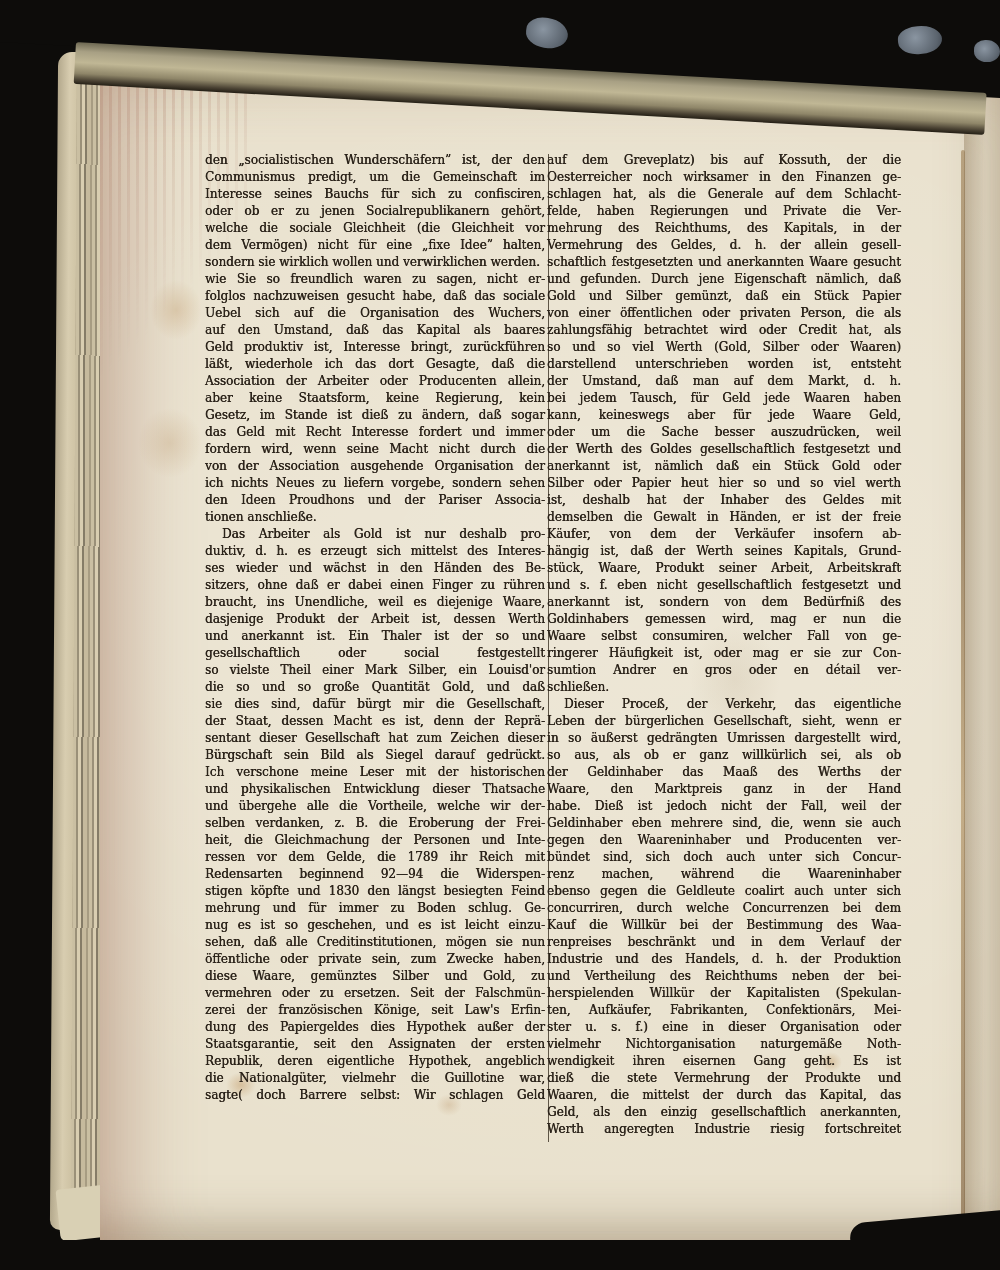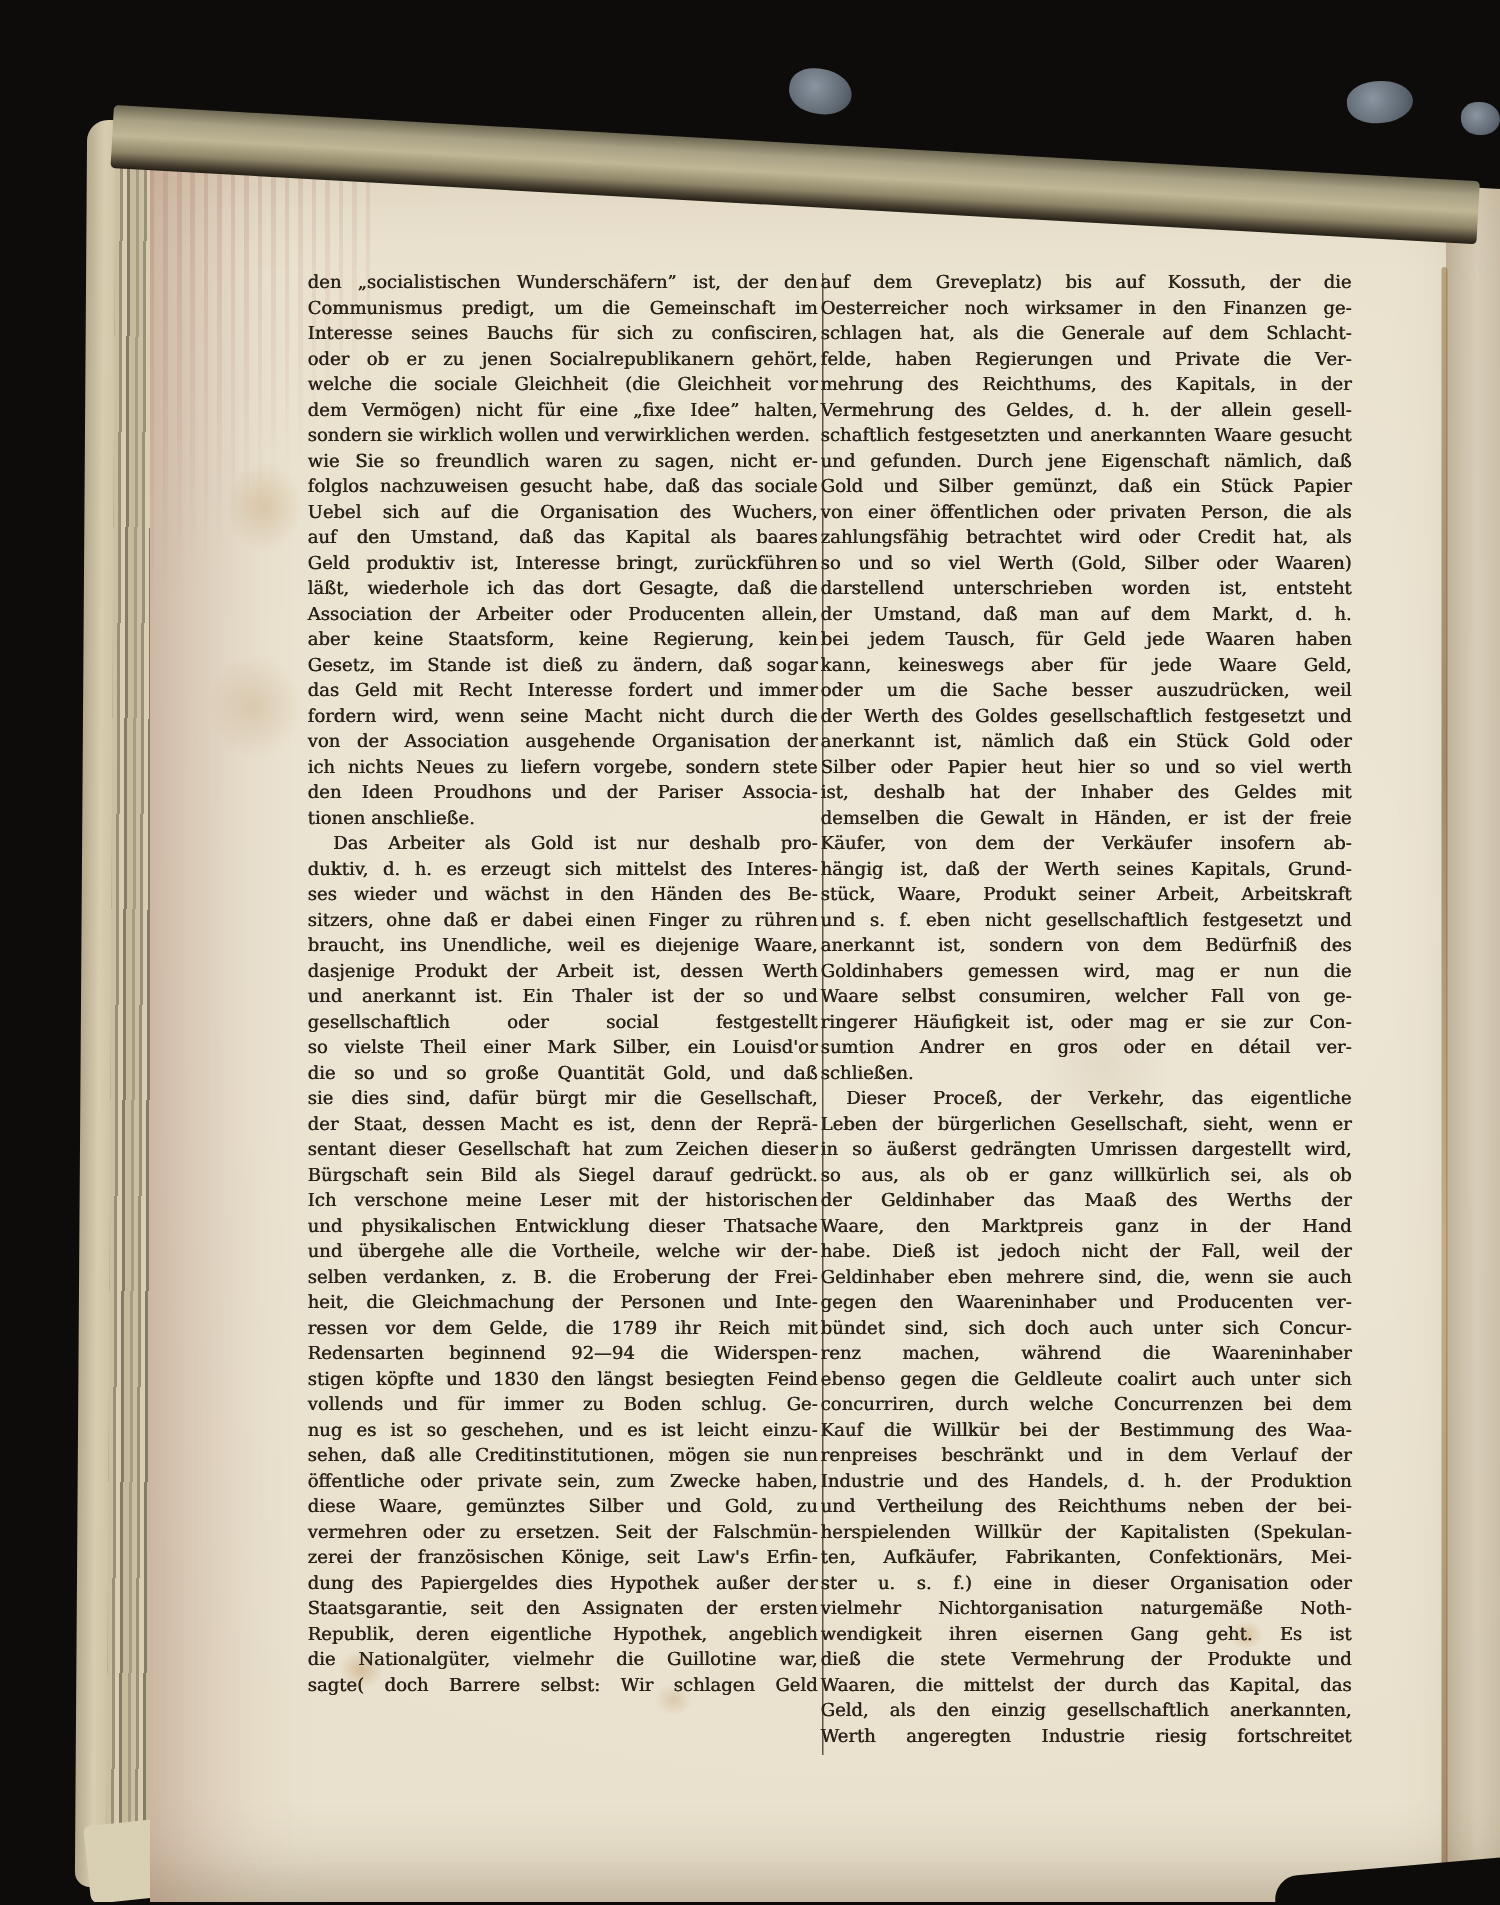--- a/index.html
+++ b/index.html
@@ -3,21 +3,21 @@
 <meta charset="utf-8">
 <style>
   :root{
     --background:#0d0c0a; --paper:#e9e1cd; --ink:#2b231a;
     --edges:#c9bda0; --divider:#453c2e;
   }
   *{margin:0;padding:0;box-sizing:border-box;}
   html,body{width:1000px;height:1270px;overflow:hidden;}
   body{background:var(--background);position:relative;
        font-family:"DejaVu Serif","Liberation Serif",serif;}
-  .scene{position:absolute;inset:0;margin-top:28px;}
+  .scene{position:absolute;inset:0;}
 
   
   .stack-outer{position:absolute;left:54px;top:52px;width:30px;height:1178px;
     background:linear-gradient(90deg,#b3a88c,#d8cdb0 40%,#c4b898);
     border-radius:14px 0 0 10px;transform:rotate(.4deg);}
   .stack-stripes{position:absolute;left:74px;top:50px;width:52px;height:1184px;
     background:
       repeating-linear-gradient(90deg,
         #cabfa2 0 3px,#9a9078 3px 5px,#d9ceb1 5px 8px,#857c67 8px 10px,
         #c6ba9d 10px 14px,#a79c82 14px 16px);
@@ -123,21 +123,21 @@
       <div class="line">Uebel sich auf die Organisation des Wuchers,</div>
       <div class="line">auf den Umstand, daß das Kapital als baares</div>
       <div class="line">Geld produktiv ist, Interesse bringt, zurückführen</div>
       <div class="line">läßt, wiederhole ich das dort Gesagte, daß die</div>
       <div class="line">Association der Arbeiter oder Producenten allein,</div>
       <div class="line">aber keine Staatsform, keine Regierung, kein</div>
       <div class="line">Gesetz, im Stande ist dieß zu ändern, daß sogar</div>
       <div class="line">das Geld mit Recht Interesse fordert und immer</div>
       <div class="line">fordern wird, wenn seine Macht nicht durch die</div>
       <div class="line">von der Association ausgehende Organisation der</div>
-      <div class="line">ich nichts Neues zu liefern vorgebe, sondern stete</div>
+      <div class="line">ich nichts Neues zu liefern vorgebe, sondern sehen</div>
       <div class="line">den Ideen Proudhons und der Pariser Associa-</div>
       <div class="line end">tionen anschließe.</div>
       <div class="line ind">Das Arbeiter als Gold ist nur deshalb pro-</div>
       <div class="line">duktiv, d. h. es erzeugt sich mittelst des Interes-</div>
       <div class="line">ses wieder und wächst in den Händen des Be-</div>
       <div class="line">sitzers, ohne daß er dabei einen Finger zu rühren</div>
       <div class="line">braucht, ins Unendliche, weil es diejenige Waare,</div>
       <div class="line">dasjenige Produkt der Arbeit ist, dessen Werth</div>
       <div class="line">und anerkannt ist.  Ein Thaler ist der so und</div>
       <div class="line">gesellschaftlich oder social festgestellt</div>
@@ -148,21 +148,21 @@
       <div class="line">sentant dieser Gesellschaft hat zum Zeichen dieser</div>
       <div class="line">Bürgschaft sein Bild als Siegel darauf gedrückt.</div>
       <div class="line">Ich verschone meine Leser mit der historischen</div>
       <div class="line">und physikalischen Entwicklung dieser Thatsache</div>
       <div class="line">und übergehe alle die Vortheile, welche wir der-</div>
       <div class="line">selben verdanken, z. B. die Eroberung der Frei-</div>
       <div class="line">heit, die Gleichmachung der Personen und Inte-</div>
       <div class="line">ressen vor dem Gelde, die 1789 ihr Reich mit</div>
       <div class="line">Redensarten beginnend 92—94 die Widerspen-</div>
       <div class="line">stigen köpfte und 1830 den längst besiegten Feind</div>
-      <div class="line">vollends und für immer zu Boden schlug.  Ge-</div>
+      <div class="line">mehrung und für immer zu Boden schlug.  Ge-</div>
       <div class="line">nug es ist so geschehen, und es ist leicht einzu-</div>
       <div class="line">sehen, daß alle Creditinstitutionen, mögen sie nun</div>
       <div class="line">öffentliche oder private sein, zum Zwecke haben,</div>
       <div class="line">diese Waare, gemünztes Silber und Gold, zu</div>
       <div class="line">vermehren oder zu ersetzen.  Seit der Falschmün-</div>
       <div class="line">zerei der französischen Könige, seit Law's Erfin-</div>
       <div class="line">dung des Papiergeldes dies Hypothek außer der</div>
       <div class="line">Staatsgarantie, seit den Assignaten der ersten</div>
       <div class="line">Republik, deren eigentliche Hypothek, angeblich</div>
       <div class="line">die Nationalgüter, vielmehr die Guillotine war,</div>

